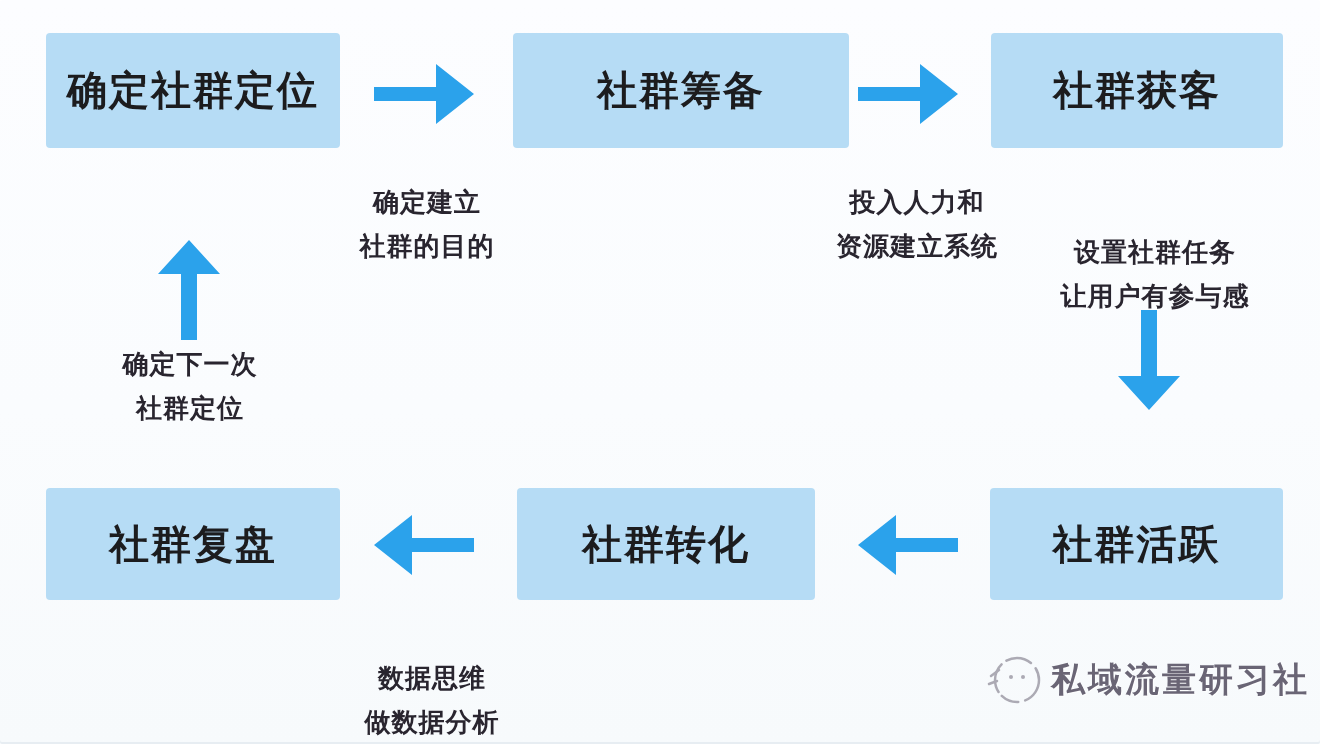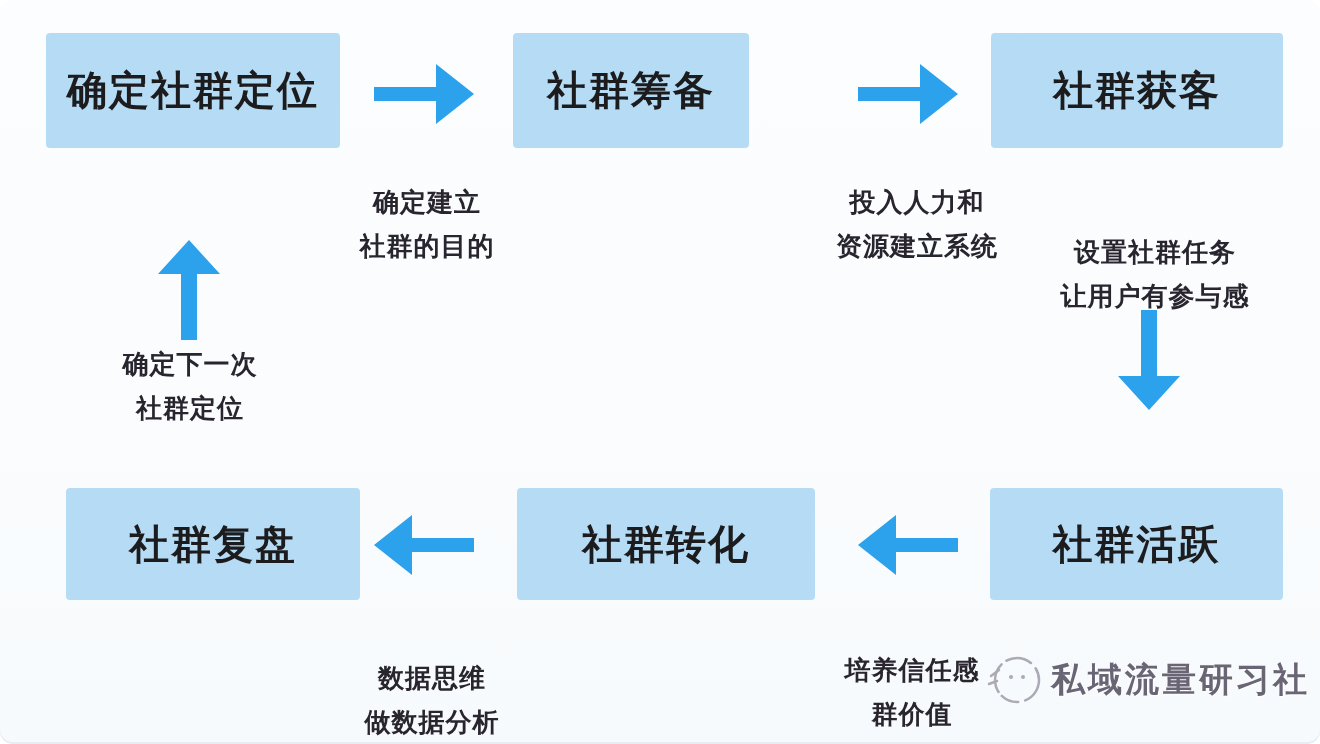--- a/index.html
+++ b/index.html
@@ -9,21 +9,21 @@
     --annotation-text: #29252f;
     --watermark: #4b4558;
     --canvas-bg: #fbfdfe;
   }
   html, body { margin: 0; padding: 0; background: #ffffff; }
   .stage {
     position: relative;
     width: 1320px;
     height: 744px;
     background: linear-gradient(180deg, #fcfdff 0%, #fafcfe 55%, #f7fafc 100%);
-    border-radius: 13px;
+    border-radius: 2px;
     overflow: hidden;
     font-family: "Liberation Sans", "DejaVu Sans", sans-serif;
     box-shadow: inset 0 -2px 0 #e7edf2;
   }
   .node {
     position: absolute;
     background: var(--box-fill);
     border-radius: 4px;
     display: flex;
     align-items: center;
@@ -66,24 +66,24 @@
     margin-left: 6px;
     text-shadow: 1px 1px 0 rgba(255,255,255,0.9);
   }
 </style>
 </head>
 <body>
 
 <div class="stage">
 
   <div class="node top" style="left:46px; width:294px;">确定社群定位</div>
-  <div class="node top" style="left:513px; width:236px;">社群筹备</div>
+  <div class="node top" style="left:513px; width:336px;">社群筹备</div>
   <div class="node top" style="left:991px; width:292px;">社群获客</div>
 
-  <div class="node bottom" style="left:46px; width:294px;margin-left:20px;">社群复盘</div>
+  <div class="node bottom" style="left:46px; width:294px;">社群复盘</div>
   <div class="node bottom" style="left:517px; width:298px;">社群转化</div>
   <div class="node bottom" style="left:990px; width:293px;">社群活跃</div>
 
   <svg class="arrow" style="left:374px; top:62px;" width="100" height="64" viewBox="0 0 100 64">
     <polygon points="0,25 62,25 62,2 100,32 62,62 62,39 0,39"></polygon>
   </svg>
   <svg class="arrow" style="left:858px; top:62px;" width="100" height="64" viewBox="0 0 100 64">
     <polygon points="0,25 62,25 62,2 100,32 62,62 62,39 0,39"></polygon>
   </svg>
   <svg class="arrow" style="left:1116px; top:310px;" width="66" height="102" viewBox="0 0 66 102">
@@ -102,22 +102,20 @@
   <div class="annotation" style="left:317px; top:180px; width:220px;">确定建立
 社群的目的</div>
   <div class="annotation" style="left:797px; top:180px; width:240px;">投入人力和
 资源建立系统</div>
   <div class="annotation" style="left:1025px; top:230px; width:260px;">设置社群任务
 让用户有参与感</div>
   <div class="annotation" style="left:80px; top:342px; width:220px;">确定下一次
 社群定位</div>
   <div class="annotation" style="left:322px; top:648px; width:220px;margin-top:8px;">数据思维
 做数据分析</div>
-  <div class="annotation" style="left:802px; top:648px; width:220px;">培养信任感
-群价值</div>
 
   <div class="watermark">
     <svg class="watermark-logo" viewBox="0 0 60 60">
       <circle cx="32" cy="30" r="22" fill="none" stroke="#6a6575" stroke-width="2.5" stroke-dasharray="26 7 18 5 30 6" stroke-linecap="round"></circle>
       <path d="M6 26 L14 20" fill="none" stroke="#6a6575" stroke-width="2.5" stroke-linecap="round"></path>
       <path d="M4 34 L12 31" fill="none" stroke="#6a6575" stroke-width="2.5" stroke-linecap="round"></path>
       <circle cx="26" cy="27" r="2" fill="#6a6575"></circle>
       <circle cx="38" cy="27" r="2" fill="#6a6575"></circle>
     </svg>
     <span class="watermark-text">私域流量研习社</span>

